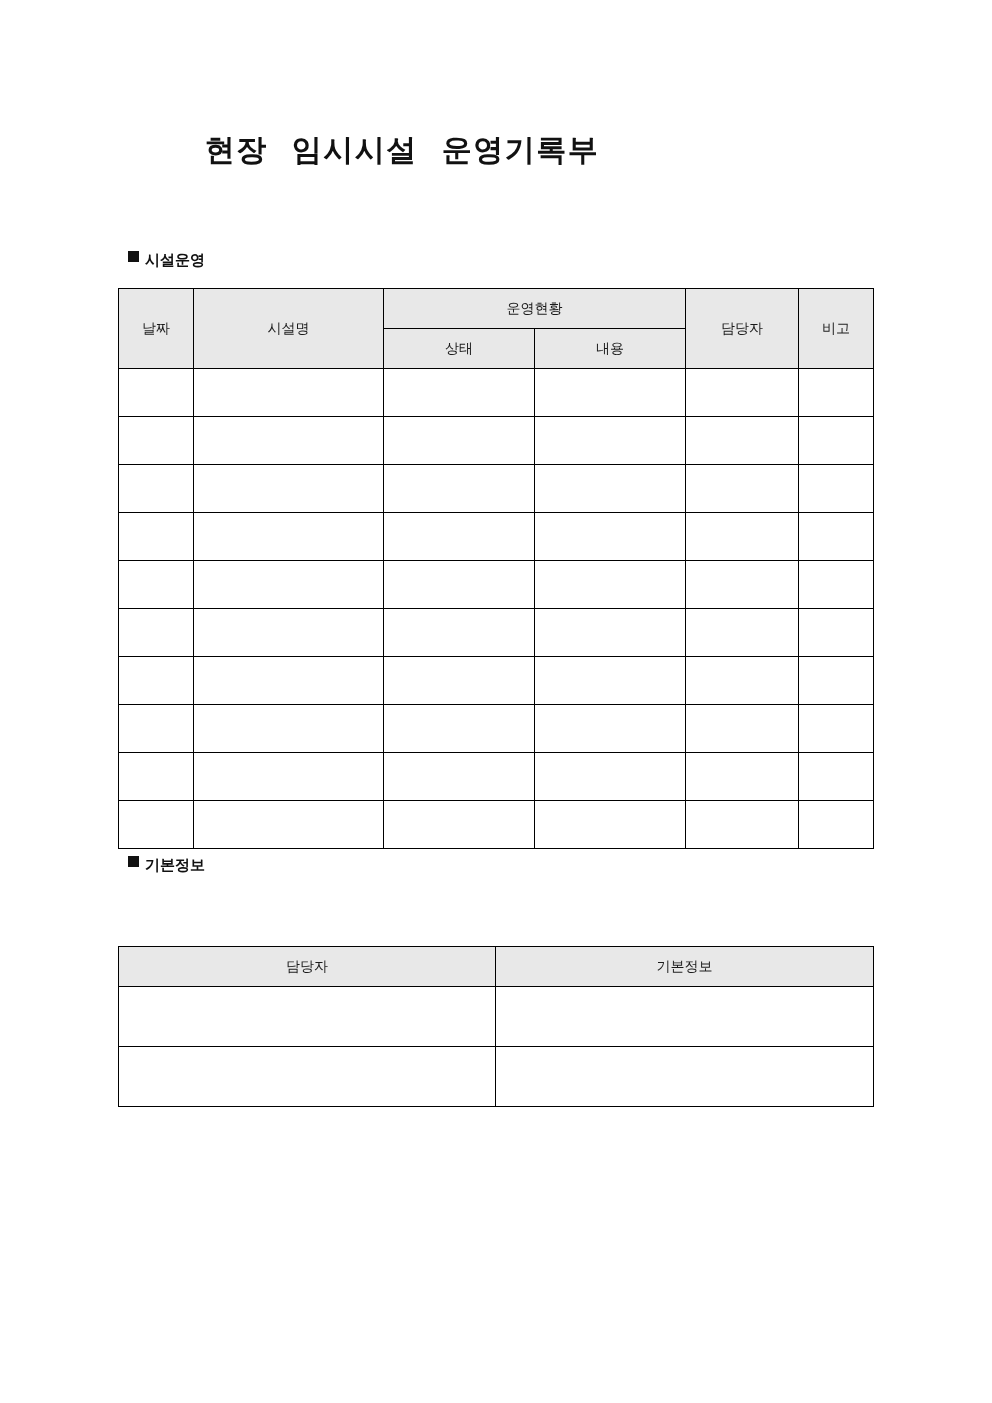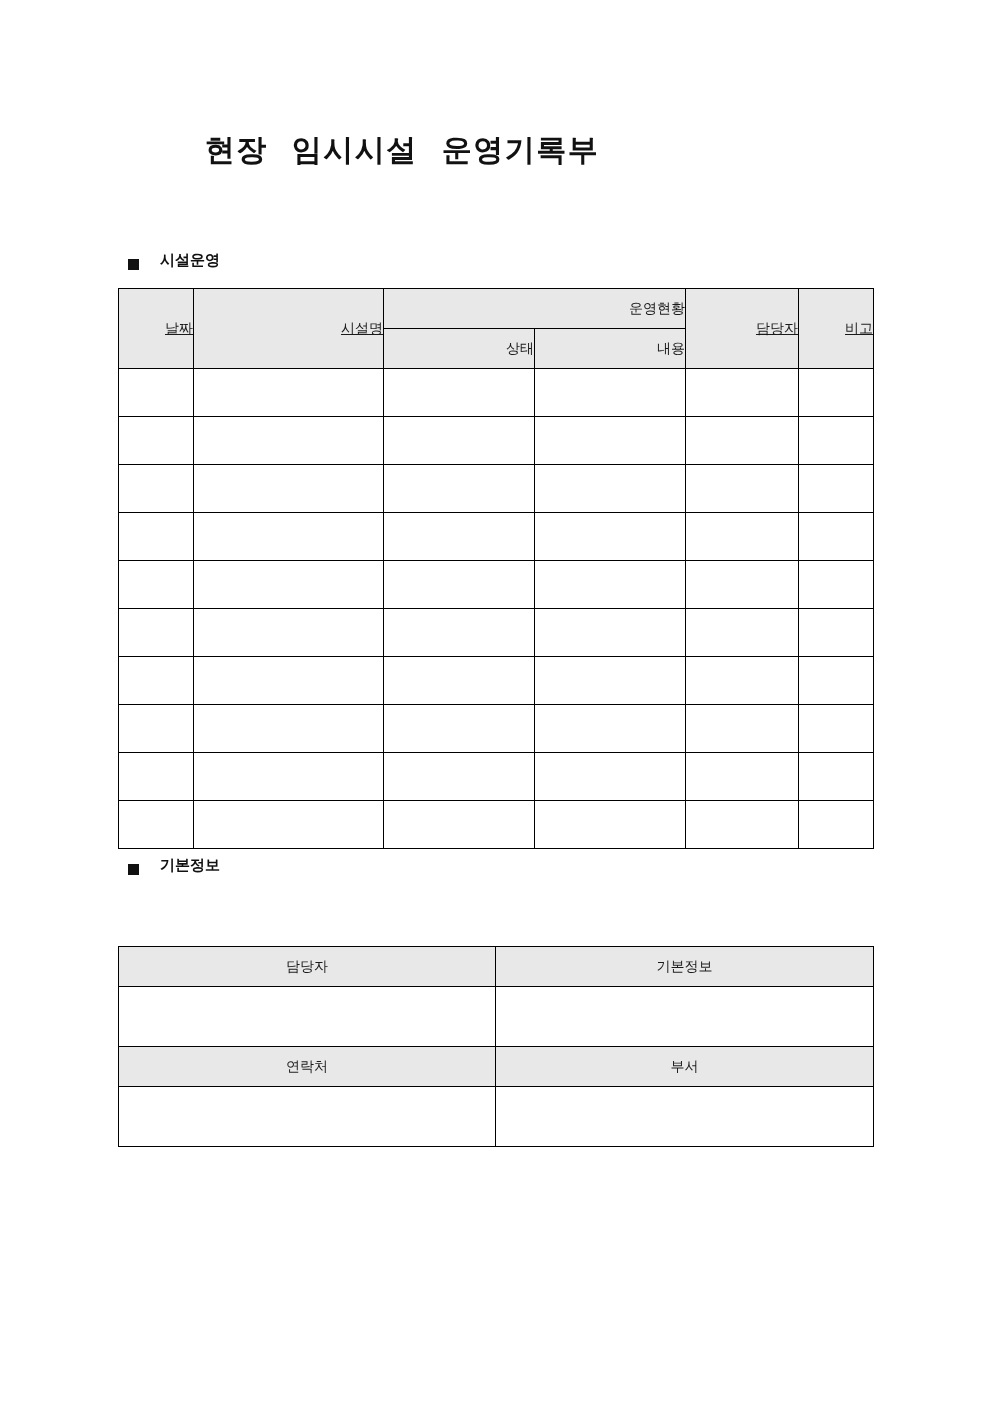--- a/index.html
+++ b/index.html
@@ -38,22 +38,22 @@
   }
 
   
   .section-heading {
     position: absolute;
     left: 118px;
     font-size: 15px;
     font-weight: bold;
     color: #111111;
     display: flex;
-    align-items: flex-end;
-    gap: 21px;
+    align-items: flex-start;
+    gap: 6px;
     white-space: nowrap;
     padding-left: 10px;
   }
   .section-heading .bullet {
     display: inline-block;
     width: 11px;
     height: 11px;
     background: #111111;
     flex: 0 0 auto;
   }
@@ -83,22 +83,22 @@
   .grid td.shaded {
     background: #e8e8e8;
   }
 
   
   #facility-table {
     top: 288px;
     left: 118px;
     width: 755px;
   }
-  #facility-table th { height: 39px; text-align: right; }
-  #facility-table th.tall { height: 78px; text-decoration: underline; }
+  #facility-table th { height: 39px; }
+  #facility-table th.tall { height: 78px; }
   #facility-table td.body-cell { height: 47px; }
 
   
   #basic-table {
     top: 946px;
     left: 118px;
     width: 755px;
   }
   #basic-table td.label-cell { height: 39px; }
   #basic-table td.value-cell { height: 59px; }
@@ -234,23 +234,19 @@
     <tbody>
       <tr>
         <td class="shaded label-cell">담당자</td>
         <td class="shaded label-cell">기본정보</td>
       </tr>
       <tr>
         <td class="value-cell"></td>
         <td class="value-cell"></td>
       </tr>
       <tr>
-        <td class="shaded label-cell">연락처</td>
-        <td class="shaded label-cell">부서</td>
-      </tr>
-      <tr>
         <td class="value-cell"></td>
         <td class="value-cell"></td>
       </tr>
     </tbody>
   </table>
 
 </div>
 
 </body></html>

